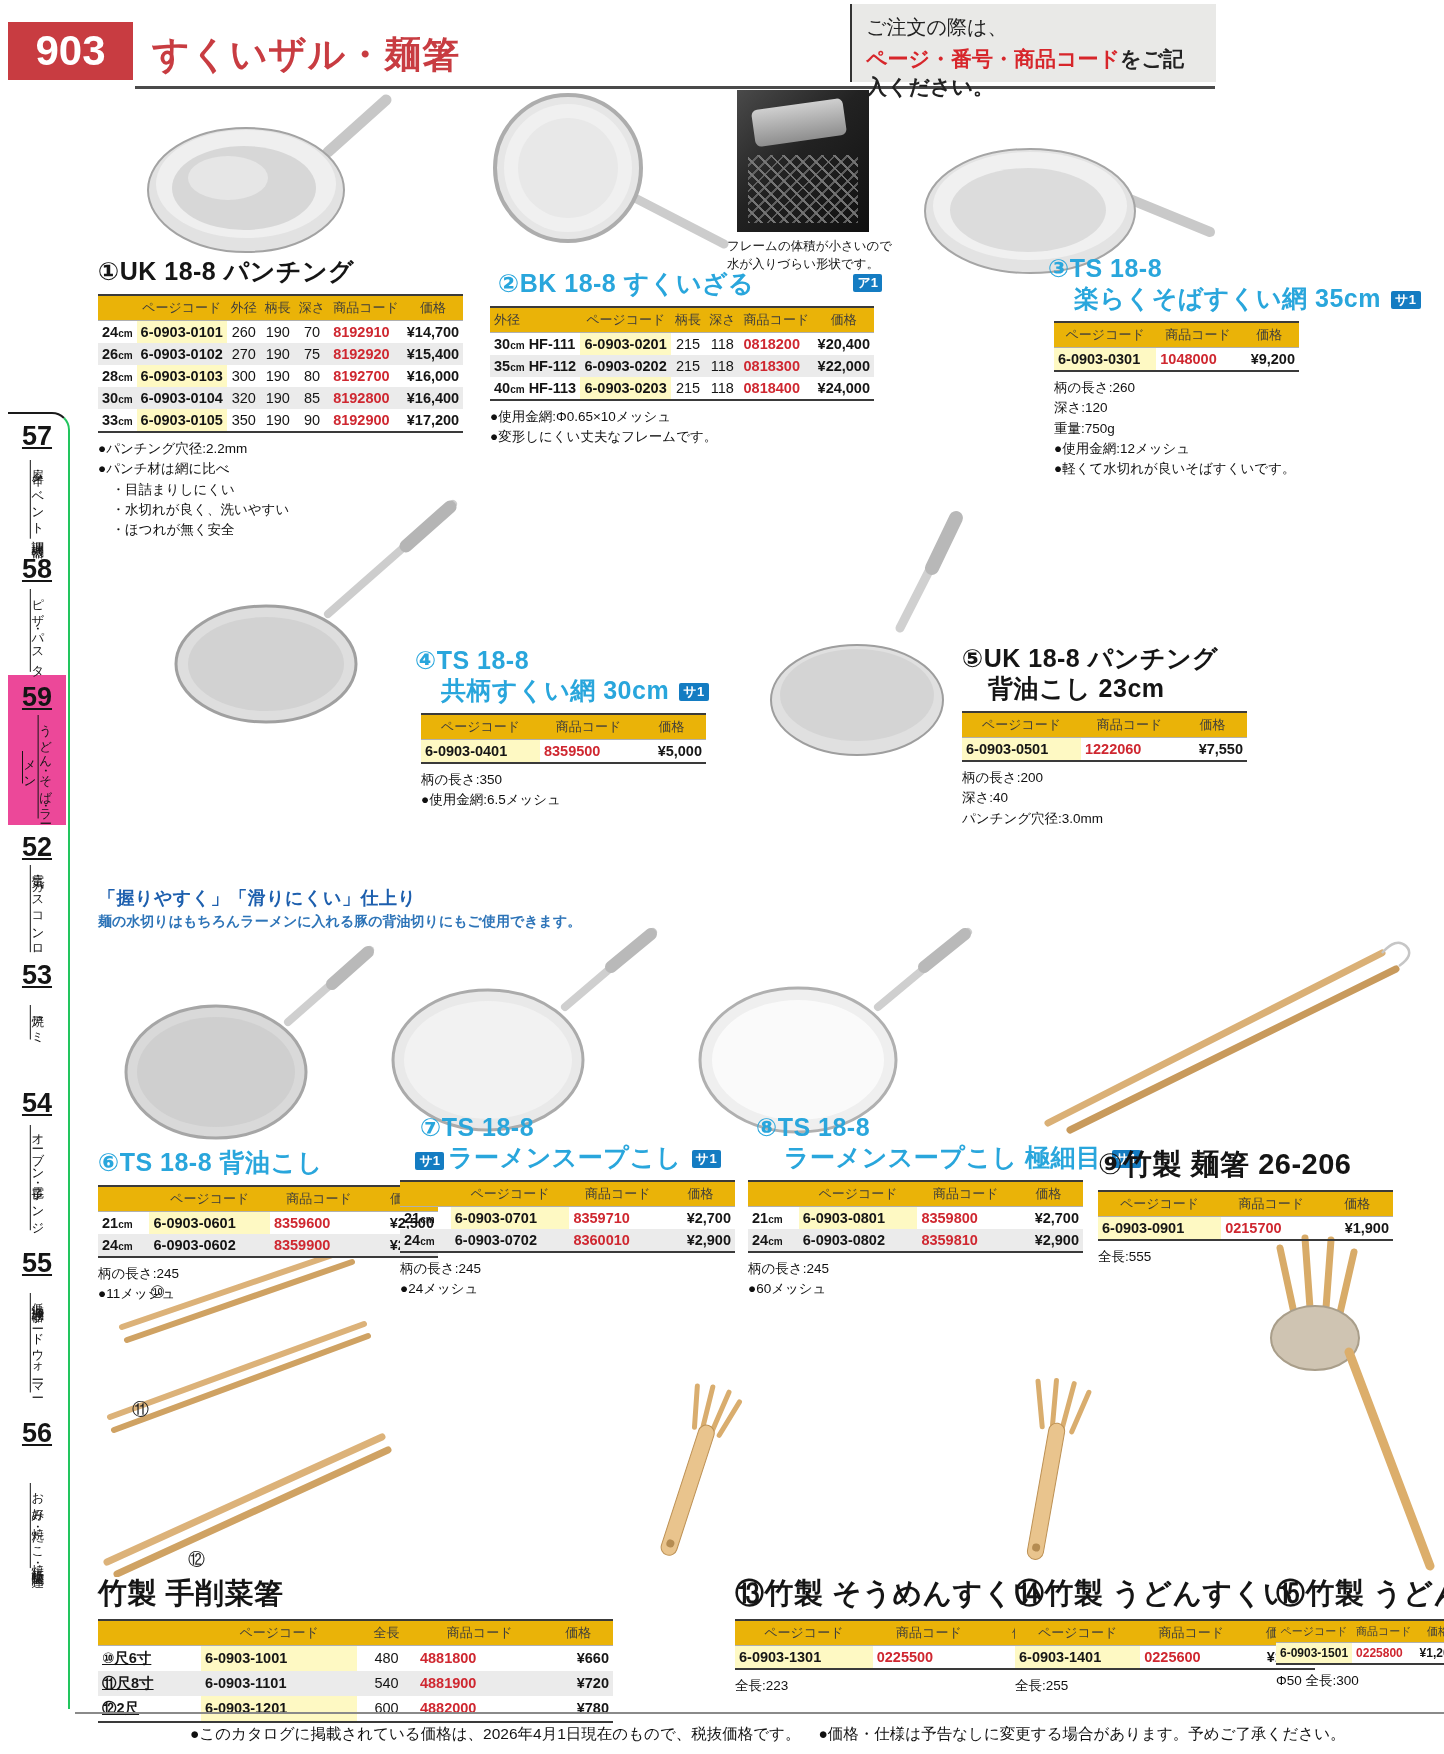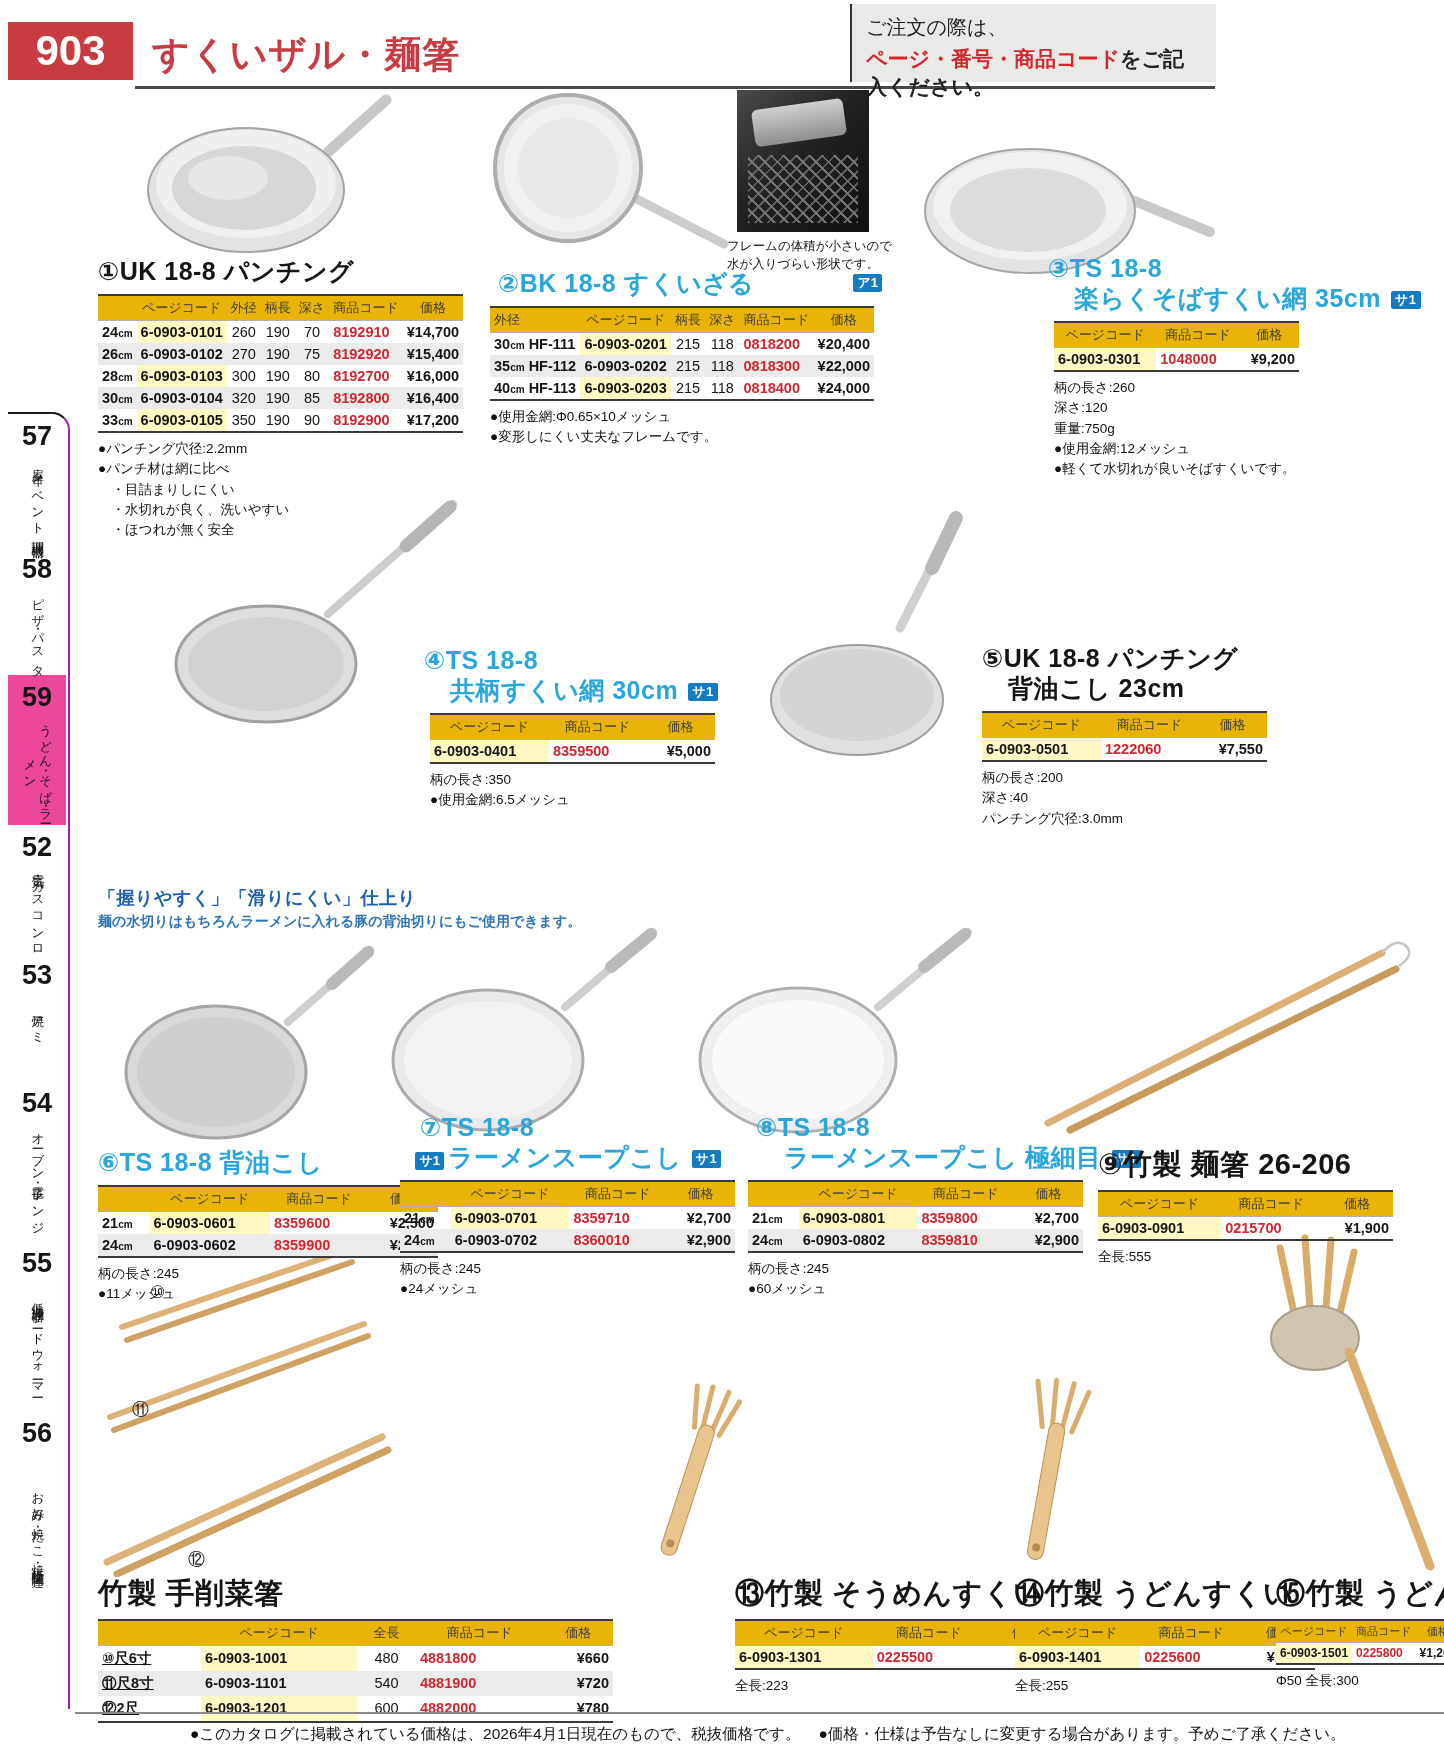--- a/index.html
+++ b/index.html
@@ -11,21 +11,21 @@
   .pagenum-box{background:#c83c41;color:#fff;font-size:42px;font-weight:700;
     text-align:center;line-height:58px;}
   .page-title{color:#c83c41;font-size:37px;font-weight:700;letter-spacing:1px;}
   .hdr-rule{border-top:3px solid #4a4a4a;}
   .order-box{background:#e9e9e7;border-left:2px solid #333;padding:10px 14px;}
   .order-l1{font-size:20px;color:#222;}
   .order-l2{font-size:21px;font-weight:700;color:#222;margin-top:4px;}
   .order-red{color:#d7262b;}
 
   
-  .sidebar{border-top:2px solid #1a1a1a;border-right:2px solid #a21caf;border-top-right-radius:18px;}
+  .sidebar{border-top:2px solid #1a1a1a;border-right:2px solid #22c55e;border-top-right-radius:18px;text-decoration:underline;}
   .side-item{width:58px;text-align:center;}
   .side-item.active{background:#ec4899;}
   .side-num{font-size:27px;font-weight:700;line-height:1.05;padding-top:8px;}
   .side-label{writing-mode:vertical-rl;font-size:12.5px;letter-spacing:2px;
     margin:3px auto 0;line-height:1.25;}
 
   
   .t1{font-size:25px;font-weight:700;line-height:1.2;letter-spacing:.5px;white-space:nowrap;}
   .t2{padding-left:26px;}
   .blue{color:#29a6dc;}
@@ -399,21 +399,21 @@
     </table>
     <div class="pnotes" style="margin-left:6px;">
       <div>柄の長さ:260</div>
       <div>深さ:120</div>
       <div>重量:750g</div>
       <div>●使用金網:12メッシュ</div>
       <div>●軽くて水切れが良いそばすくいです。</div>
     </div>
   </div>
 
-  <div class="abs" style="left:424px;top:645px;width:310px;">
+  <div class="abs" style="left:415px;top:645px;width:310px;">
     <div class="t1 blue">④TS 18-8</div>
     <div class="t1 t2 blue"><span>共柄すくい網 30cm</span><span class="badge">サ1</span></div>
     <table class="ptable" style="width:285px;margin-left:6px;">
       <thead>
           <tr>
         <th>ページコード</th>
         <th>商品コード</th>
         <th>価格</th>
       </tr>
         </thead>
@@ -424,21 +424,21 @@
             <td class="pr">¥5,000</td>
           </tr>
       </tbody>
     </table>
     <div class="pnotes" style="margin-left:6px;">
       <div>柄の長さ:350</div>
       <div>●使用金網:6.5メッシュ</div>
     </div>
   </div>
 
-  <div class="abs" style="left:962px;top:643px;width:310px;margin-left:20px;">
+  <div class="abs" style="left:962px;top:643px;width:310px;">
     <div class="t1">⑤UK 18-8 パンチング</div>
     <div class="t1 t2">背油こし 23cm</div>
     <table class="ptable" style="width:285px;">
       <thead>
           <tr>
         <th>ページコード</th>
         <th>商品コード</th>
         <th>価格</th>
       </tr>
         </thead>

